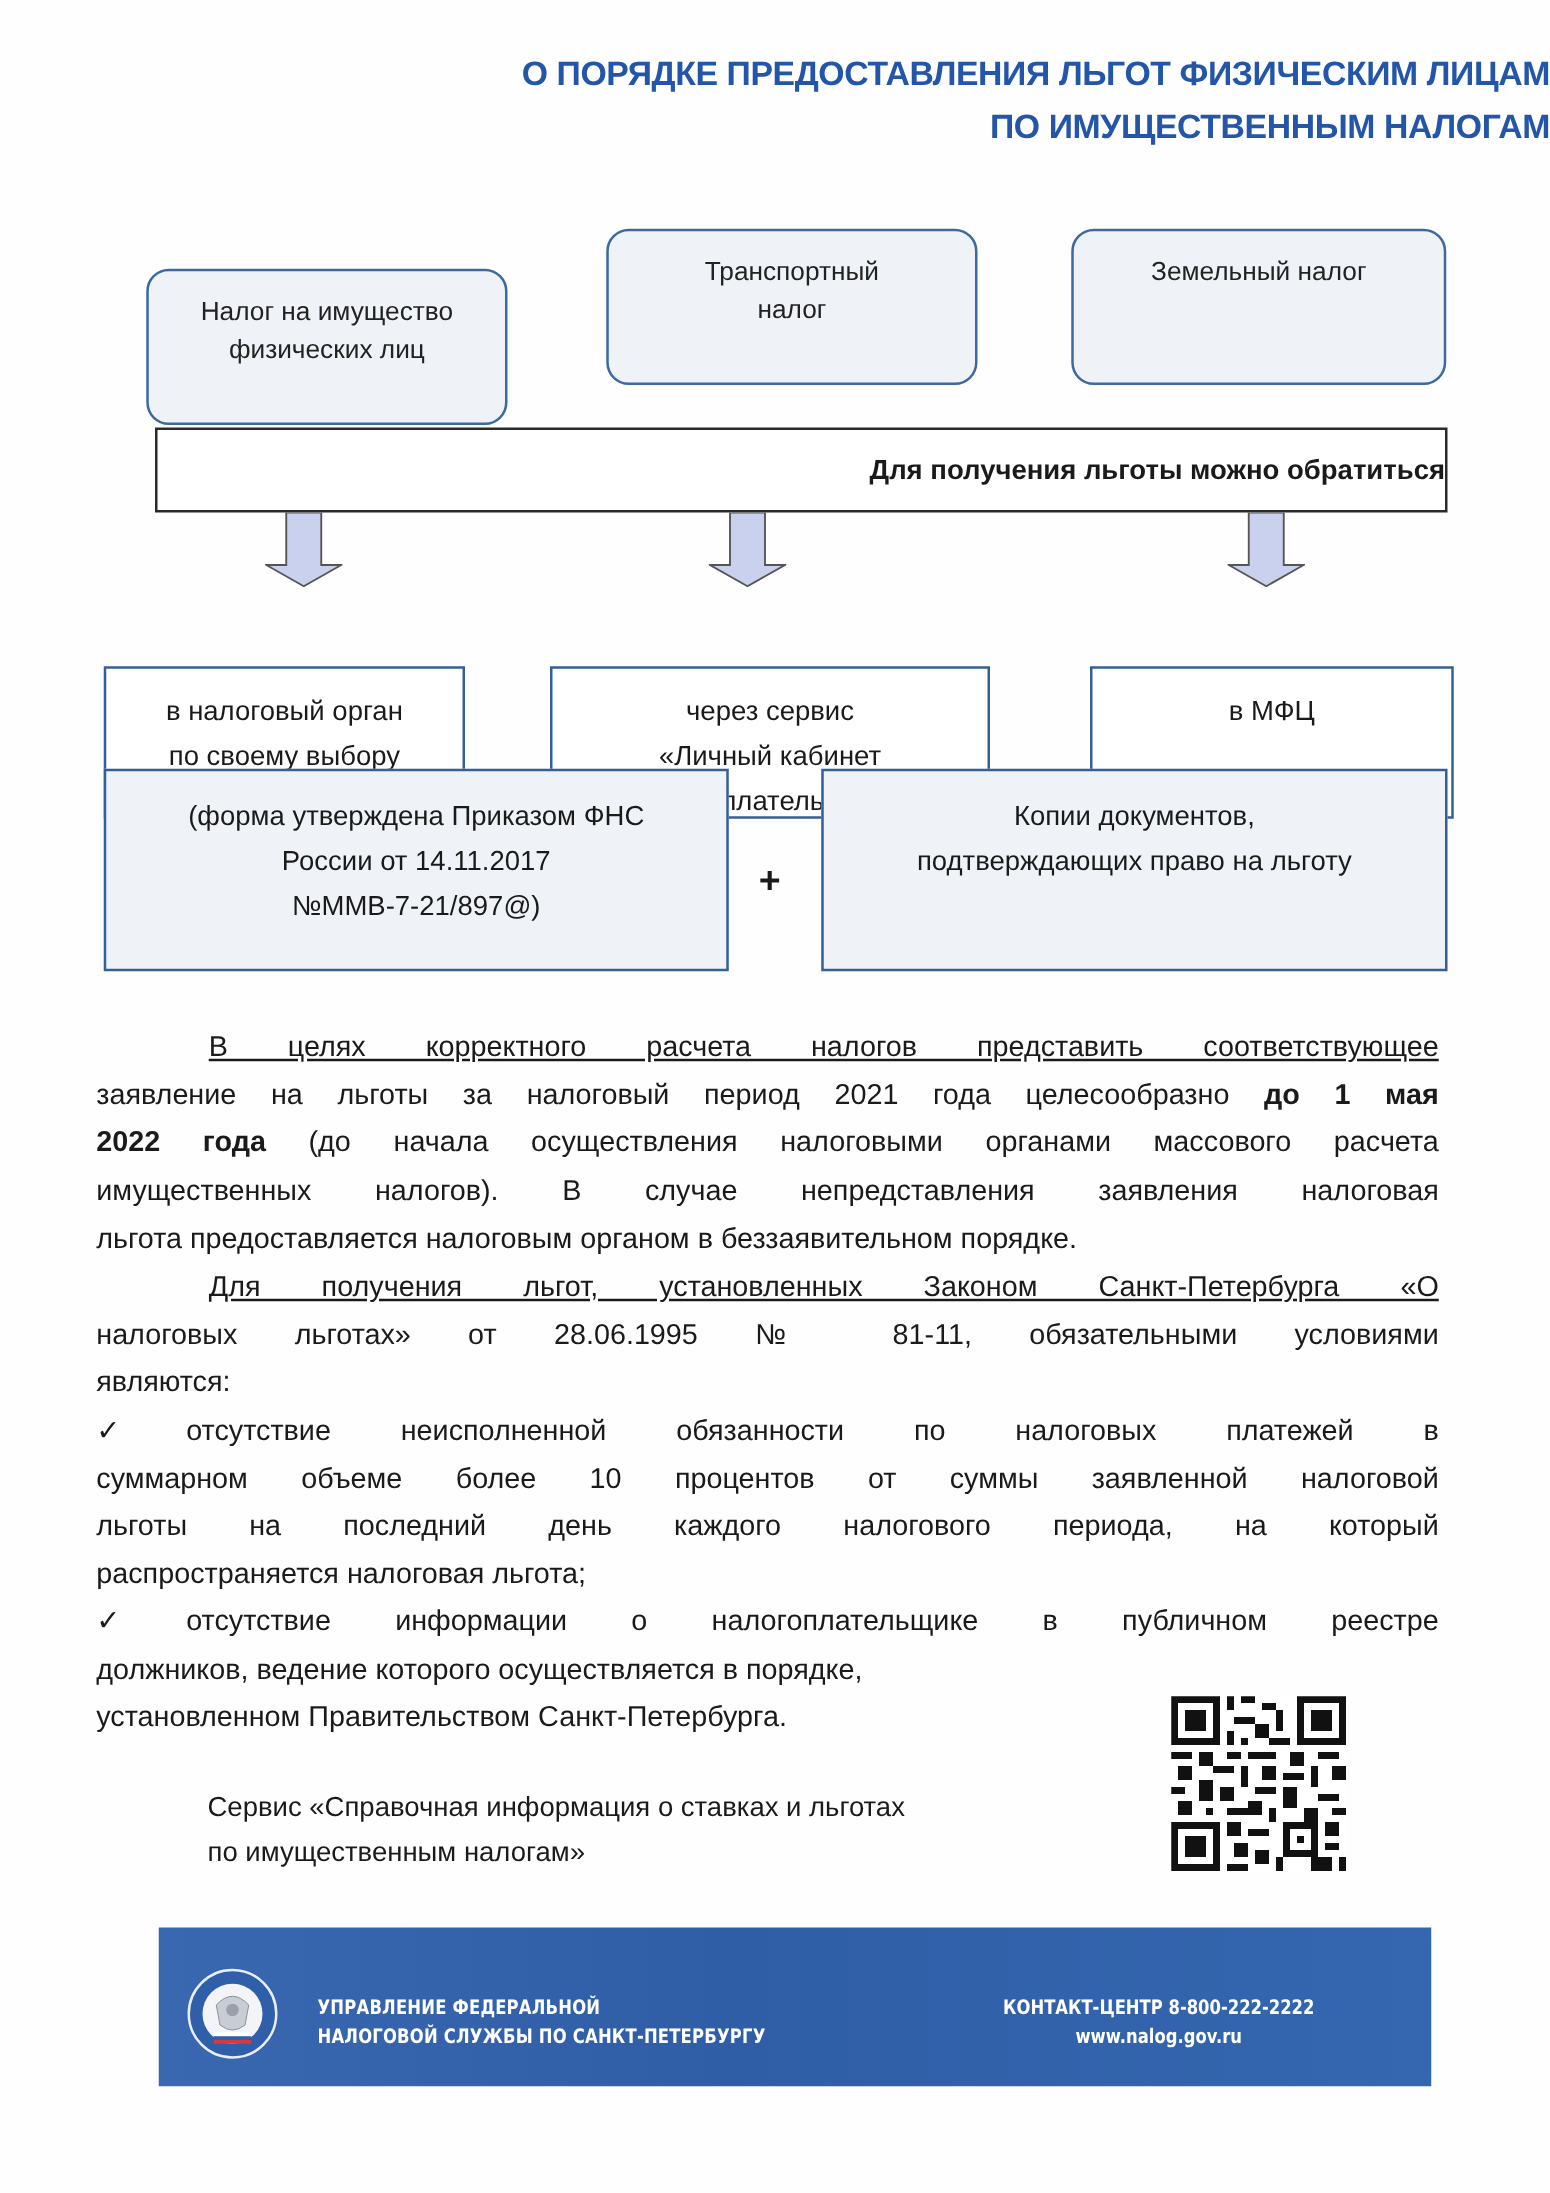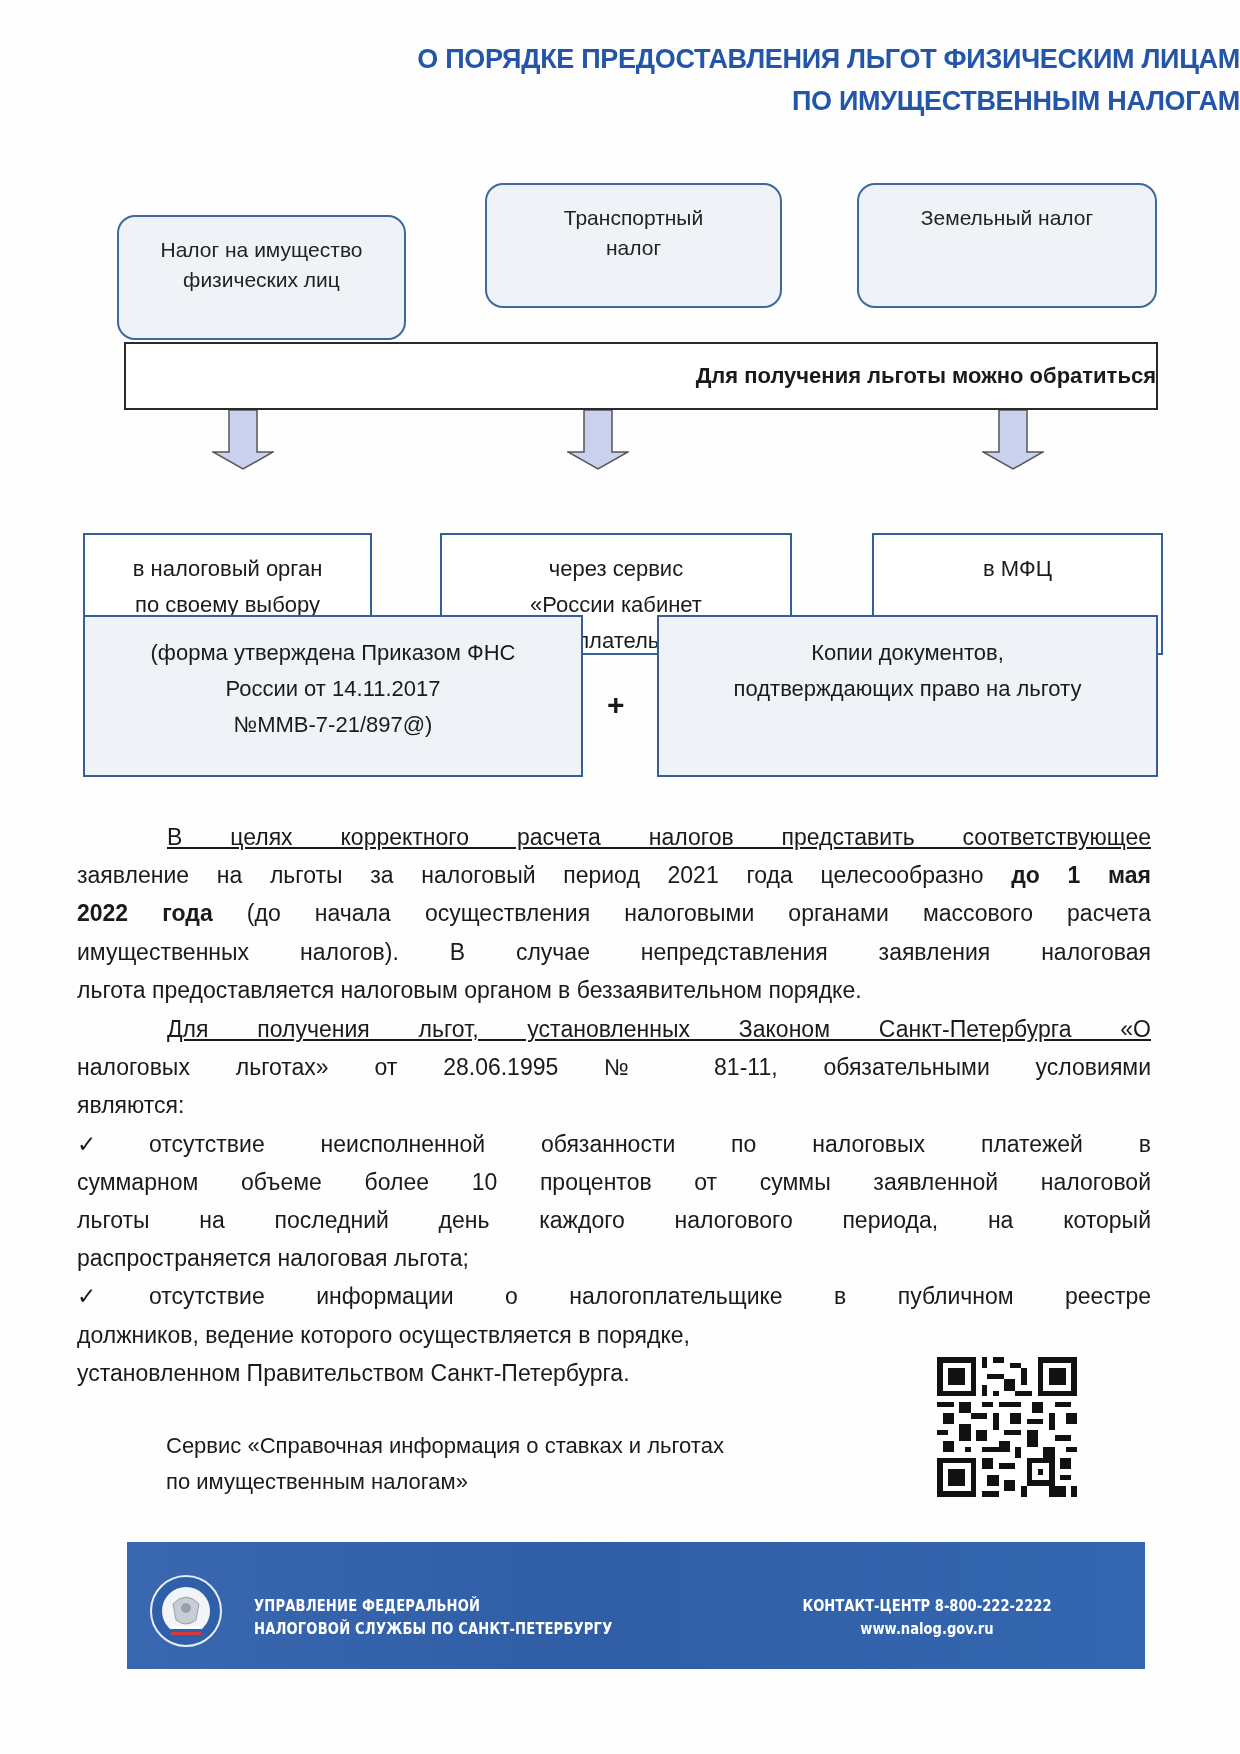--- a/index.html
+++ b/index.html
@@ -77,21 +77,21 @@
 <svg class="arrow" style="left:982px" viewBox="0 0 62 60">
   <polygon points="17,0 45,0 45,42 61,42 31,59 1,42 17,42" fill="#c9d1ee" stroke="#555" stroke-width="1.5"></polygon>
 </svg>
 
 <div class="opt-box" id="opt1">
   <div>в налоговый орган</div>
   <div>по своему выбору</div>
 </div>
 <div class="opt-box" id="opt2">
   <div>через сервис</div>
-  <div>«России кабинет</div>
+  <div>«Личный кабинет</div>
   <div>налогоплательщика»</div>
 </div>
 <div class="opt-box" id="opt3">
   <div>в МФЦ</div>
 </div>
 
 <div class="doc-box" id="doc1">
   <div>(форма утверждена Приказом ФНС</div>
   <div>России от 14.11.2017</div>
   <div>№ММВ-7-21/897@)</div>

